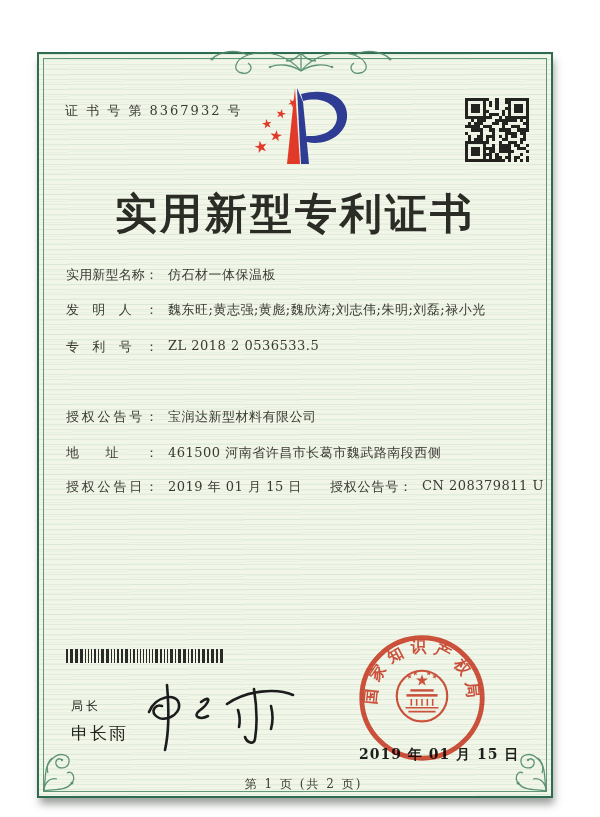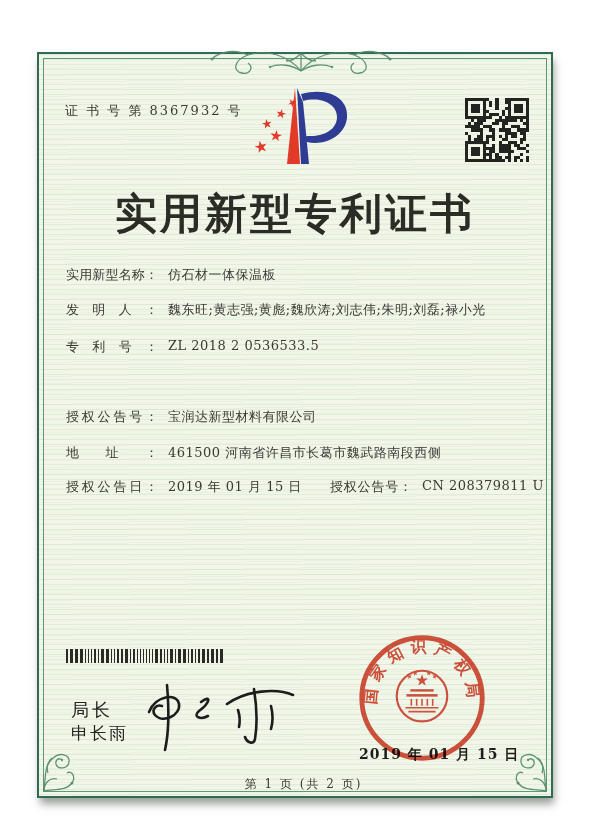--- a/index.html
+++ b/index.html
@@ -34,21 +34,21 @@
   .val{margin-left:10px;letter-spacing:.5px;}
   .g2{position:absolute;left:232px;top:0;margin-left:32px;}
   .g2 .lab{width:82px;}
 
   .paras{position:absolute;left:27px;top:452px;width:479px;font-size:12.5px;
     line-height:17.5px;letter-spacing:.6px;color:var(--para);font-style:italic;}
   .paras p{text-indent:2em;}
 
   .barcode{position:absolute;left:27px;top:595px;width:160px;height:14px;}
 
-  .signer-title{position:absolute;left:32px;top:644px;font-size:18px;letter-spacing:3px;color:#24241f;
+  .signer-title{position:absolute;left:32px;top:644px;font-size:12px;letter-spacing:3px;color:#24241f;
     font-family:Liberation Serif, serif;}
   .signer-name{position:absolute;left:32px;top:668px;font-size:17px;letter-spacing:2px;color:#24241f;
     font-family:"DejaVu Sans","Liberation Sans",sans-serif;}
   .signature{position:absolute;left:96px;top:626px;width:175px;height:74px;}
 
   .issue-date{position:absolute;left:320px;top:692px;font-size:14px;font-weight:700;
     letter-spacing:1px;color:#1e1e1a;}
   .seal{position:absolute;left:315px;top:576px;width:136px;height:136px;
     opacity:.9;mix-blend-mode:multiply;}
 

